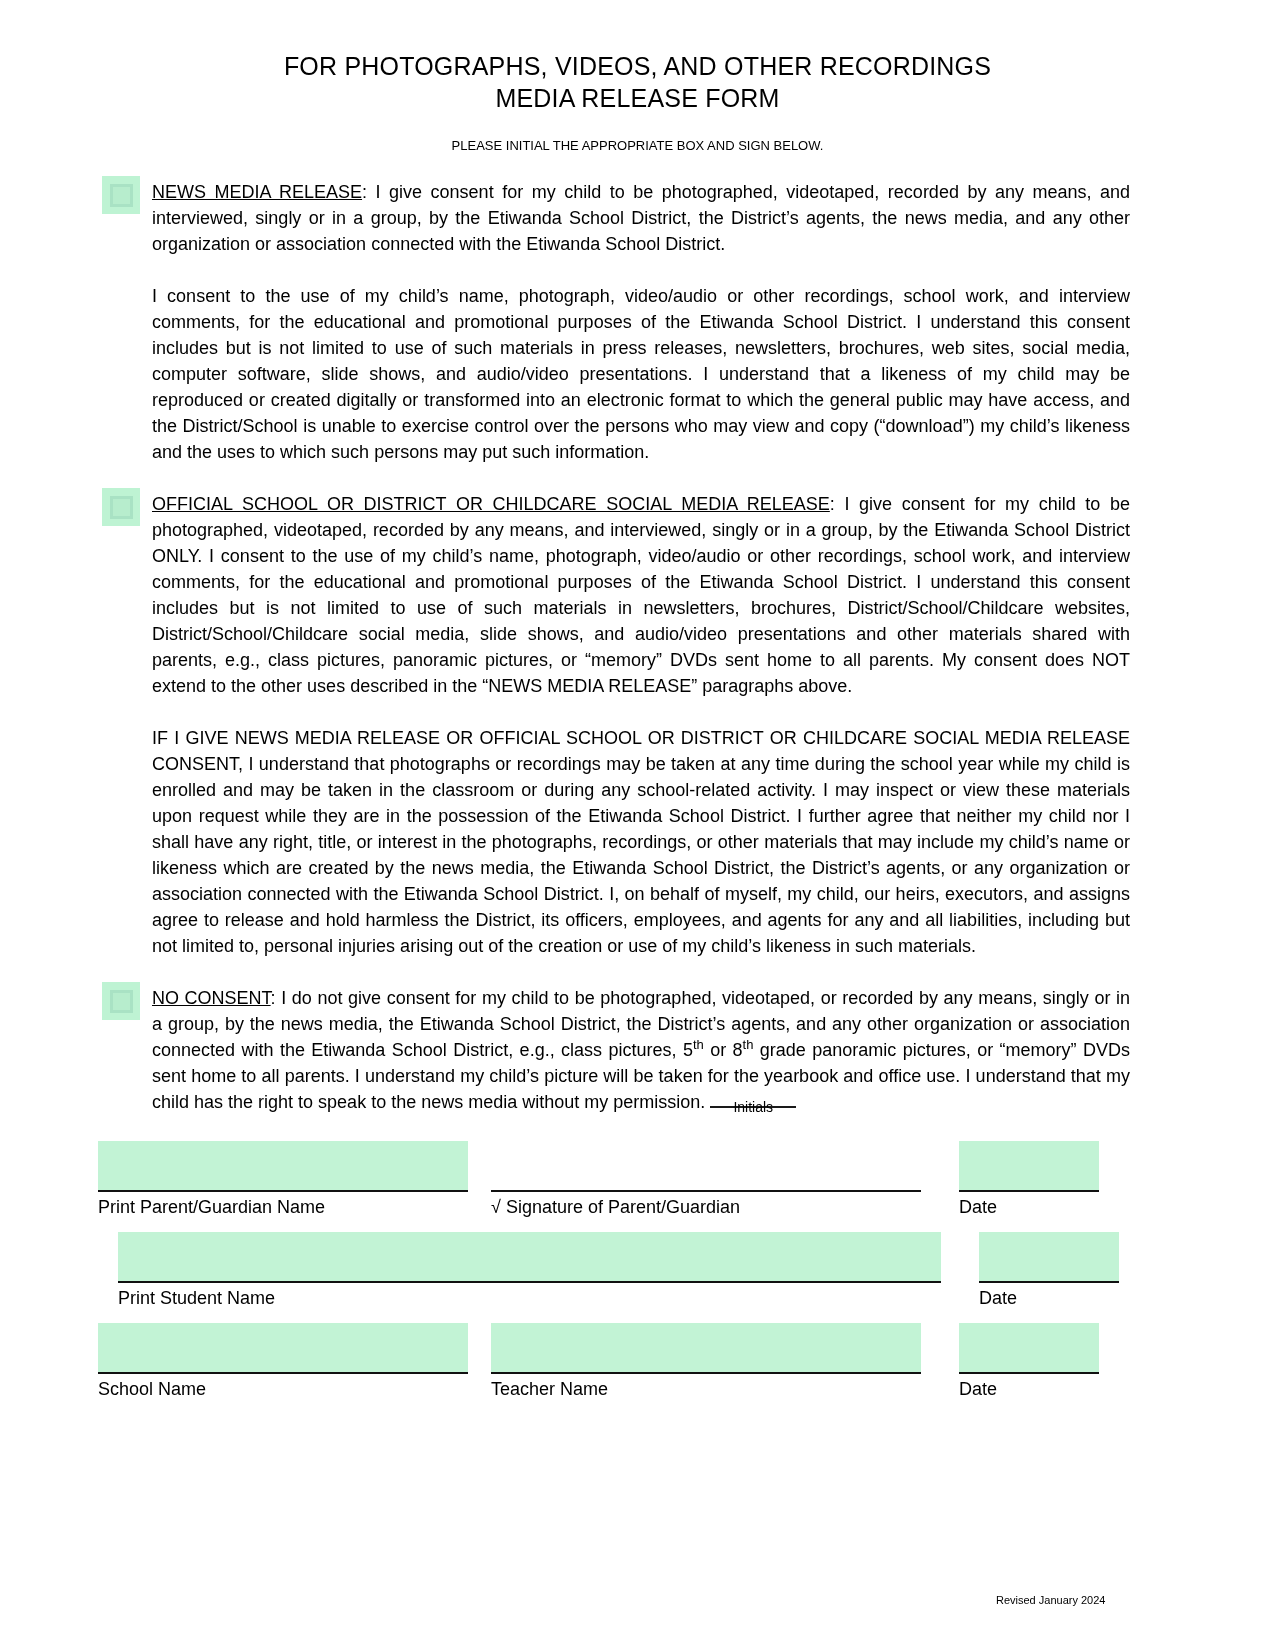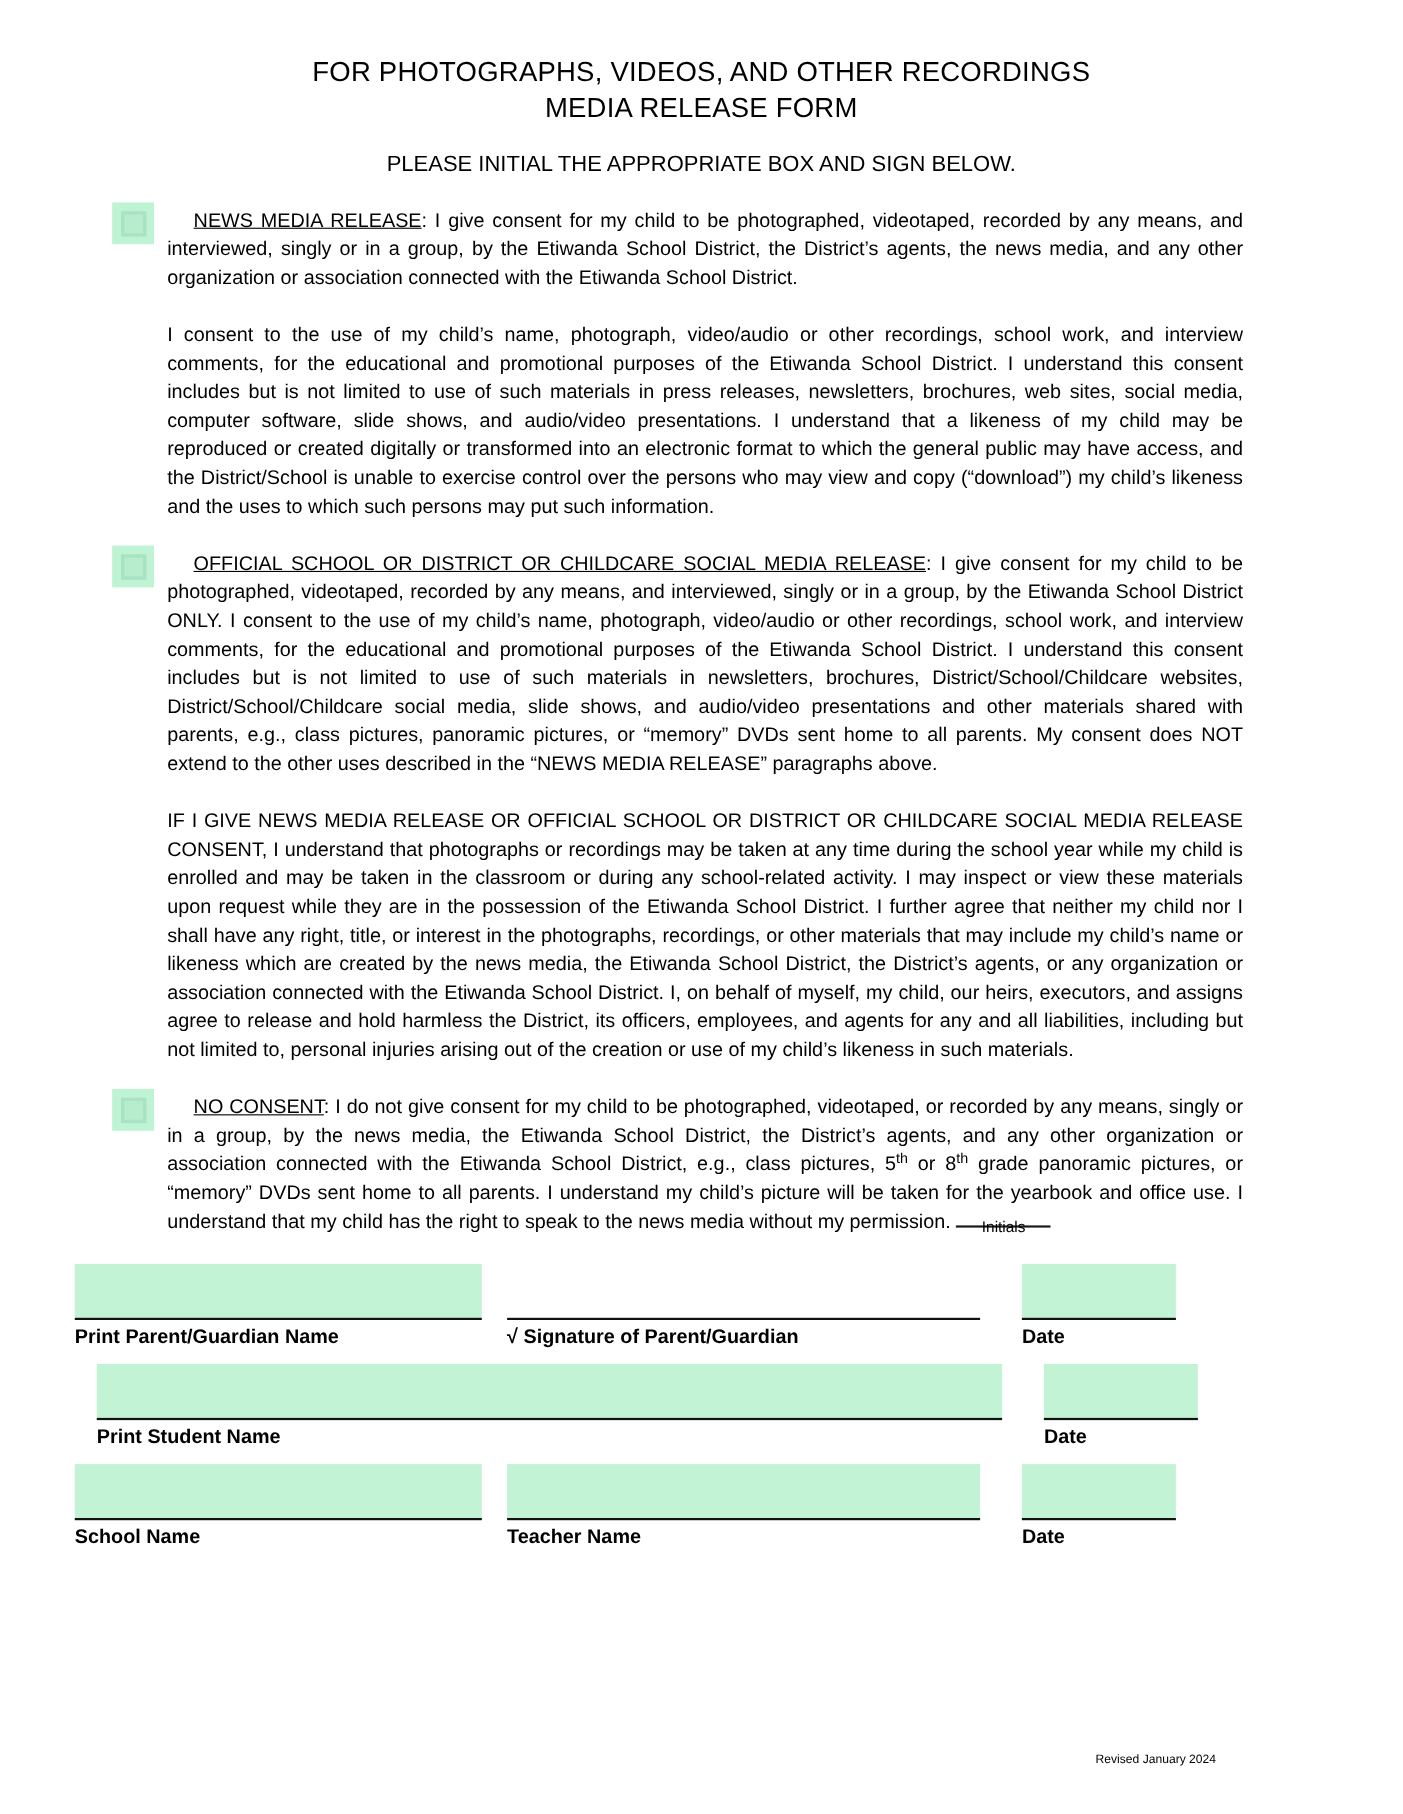--- a/index.html
+++ b/index.html
@@ -20,38 +20,37 @@
     padding-top: 50px;
     text-align: center;
   }
   .title-line {
     font-size: 25px;
     line-height: 32px;
     letter-spacing: 0.2px;
   }
   .instruction {
     text-align: center;
-    font-size: 20px;
+    font-size: 13px;
     margin-top: 24px;
     margin-bottom: 26px;
   }
   .content {
     margin-left: 152px;
     width: 978px;
   }
   .para {
     position: relative;
     font-size: 18px;
     line-height: 26px;
     text-align: justify;
     margin: 0 0 26px 0;
   }
   .section-heading {
     text-decoration: underline;
-    margin-left: 24px;
   }
   .checkbox {
     position: absolute;
     left: -50px;
     top: -3px;
     width: 38px;
     height: 38px;
     background: #bef3d3;
     display: flex;
     align-items: center;
@@ -82,23 +81,22 @@
   .initials-label {
     position: absolute;
     top: 10px;
     left: 0;
     width: 86px;
     text-align: center;
     font-size: 14px;
     line-height: 16px;
   }
   .sig-block {
-    margin-left: 68px;
+    margin-left: 98px;
     margin-top: 14px;
-    font-weight: bold;
   }
   .sig-row {
     display: flex;
     margin-bottom: 13px;
   }
   .sig-cell {
     display: flex;
     flex-direction: column;
   }
   .w-a { width: 370px; }

